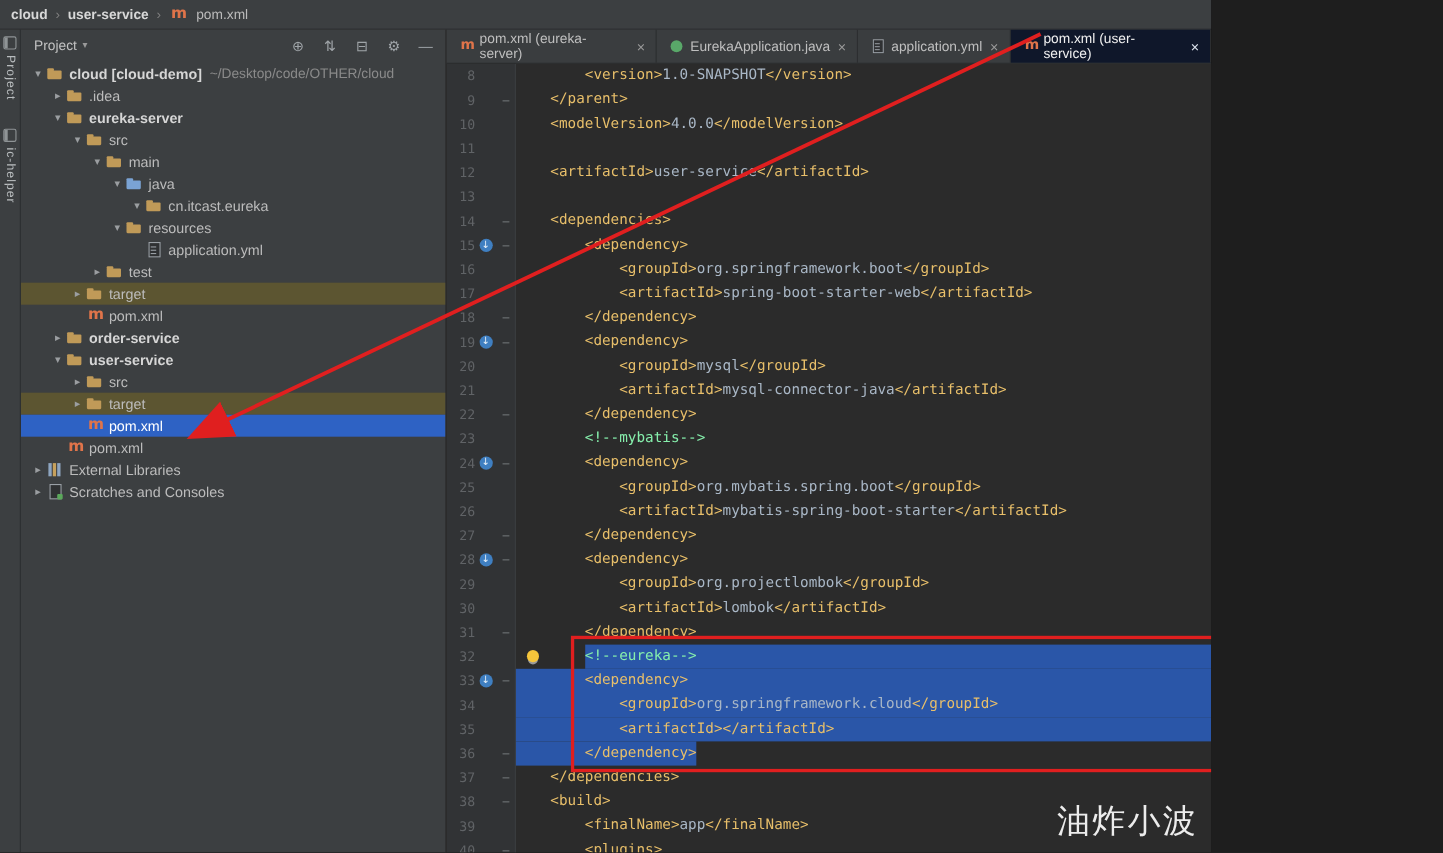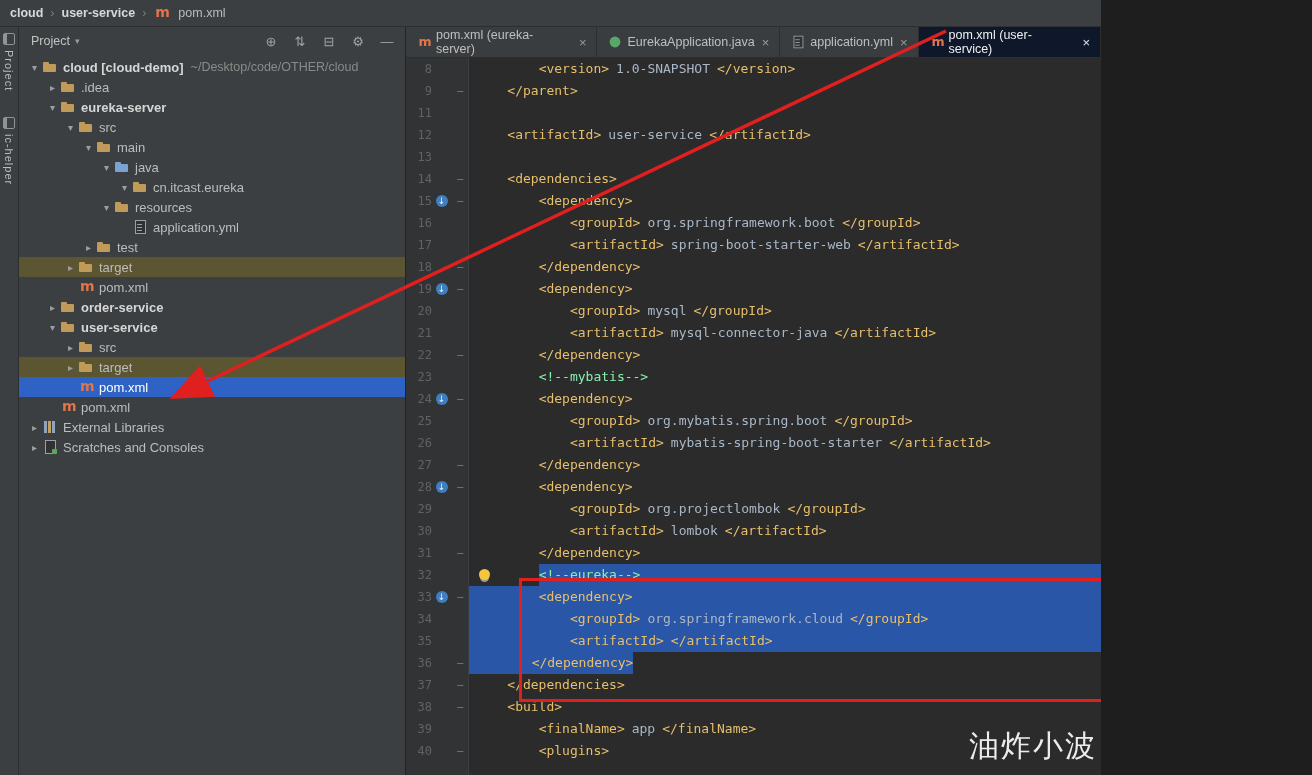--- a/index.html
+++ b/index.html
@@ -71,35 +71,35 @@
              font-family:"DejaVu Sans Mono","Liberation Mono",monospace;font-size:13px;}
   .gutstrip{position:absolute;left:0;top:0;bottom:0;width:62px;background:#313335;border-right:1px solid #3b3e40;}
   #code-lines{position:relative;}
   .line{position:relative;display:flex;height:22px;line-height:22px;}
   .gut{width:63px;flex:none;display:flex;}
   .ln{width:26px;text-align:right;color:#606366;font-size:12px;cursor:pointer;}
   .gico{width:19px;display:flex;align-items:center;justify-content:center;}
   .gfold{width:18px;text-align:center;color:#6e7275;font-size:12px;cursor:pointer;}
   .mvnico{width:12px;height:12px;border-radius:50%;background:#3f7fc1;color:#eaf3fb;font-size:9px;line-height:12px;
           text-align:center;font-family:"DejaVu Sans",sans-serif;cursor:pointer;}
-  .code{flex:1;display:flex;color:#a9b7c6;min-width:0;position:relative;cursor:text;gap:7px;}
+  .code{flex:1;display:flex;color:#a9b7c6;min-width:0;position:relative;cursor:text;}
   .code span{white-space:pre;}
   .stag{color:#e8bf6a;}
   .stxt{color:#a9b7c6;}
   .scom{color:#86efac;}
   .sel-full{background:#2a56a8;}
   .sel-grow{flex:1;background:#2a56a8;}
   .sel-text{background:#2a56a8;}
   .bulb{position:absolute;left:10px;top:5px;width:11px;height:11px;border-radius:50%;background:#f5c53b;
         box-shadow:0 3px 0 -1px #9a9a9a;cursor:pointer;}
 
   
   #redbox{position:absolute;border:3px solid #e01f1f;z-index:54;pointer-events:none;}
   #annot{position:absolute;left:0;top:0;width:1312px;height:775px;z-index:55;pointer-events:none;}
-  .watermark{position:absolute;right:4px;bottom:8px;font-size:30px;color:#ececec;z-index:60;
+  .watermark{position:absolute;right:12px;bottom:8px;font-size:30px;color:#ececec;z-index:60;
              font-family:"DejaVu Sans",sans-serif;letter-spacing:2px;pointer-events:none;}
 </style>
 </head>
 <body>
 
 <div class="app">
 
   <div class="topbar">
     <span class="bc bold">cloud</span>
     <span class="bcsep">›</span>
@@ -283,20 +283,33 @@
                 <span class="gico"></span>
                 <span class="gfold">−</span>
               </div>
               <div class="code">
                 <span class="sp">    </span>
                 <span class="stag">&lt;/parent&gt;</span>
               </div>
             </div>
             <div class="line">
               <div class="gut">
+                <span class="ln">10</span>
+                <span class="gico"></span>
+                <span class="gfold"></span>
+              </div>
+              <div class="code">
+                <span class="sp">    </span>
+                <span class="stag">&lt;modelVersion&gt;</span>
+                <span class="stxt">4.0.0</span>
+                <span class="stag">&lt;/modelVersion&gt;</span>
+              </div>
+            </div>
+            <div class="line">
+              <div class="gut">
                 <span class="ln">11</span>
                 <span class="gico"></span>
                 <span class="gfold"></span>
               </div>
               <div class="code"></div>
             </div>
             <div class="line">
               <div class="gut">
                 <span class="ln">12</span>
                 <span class="gico"></span>

